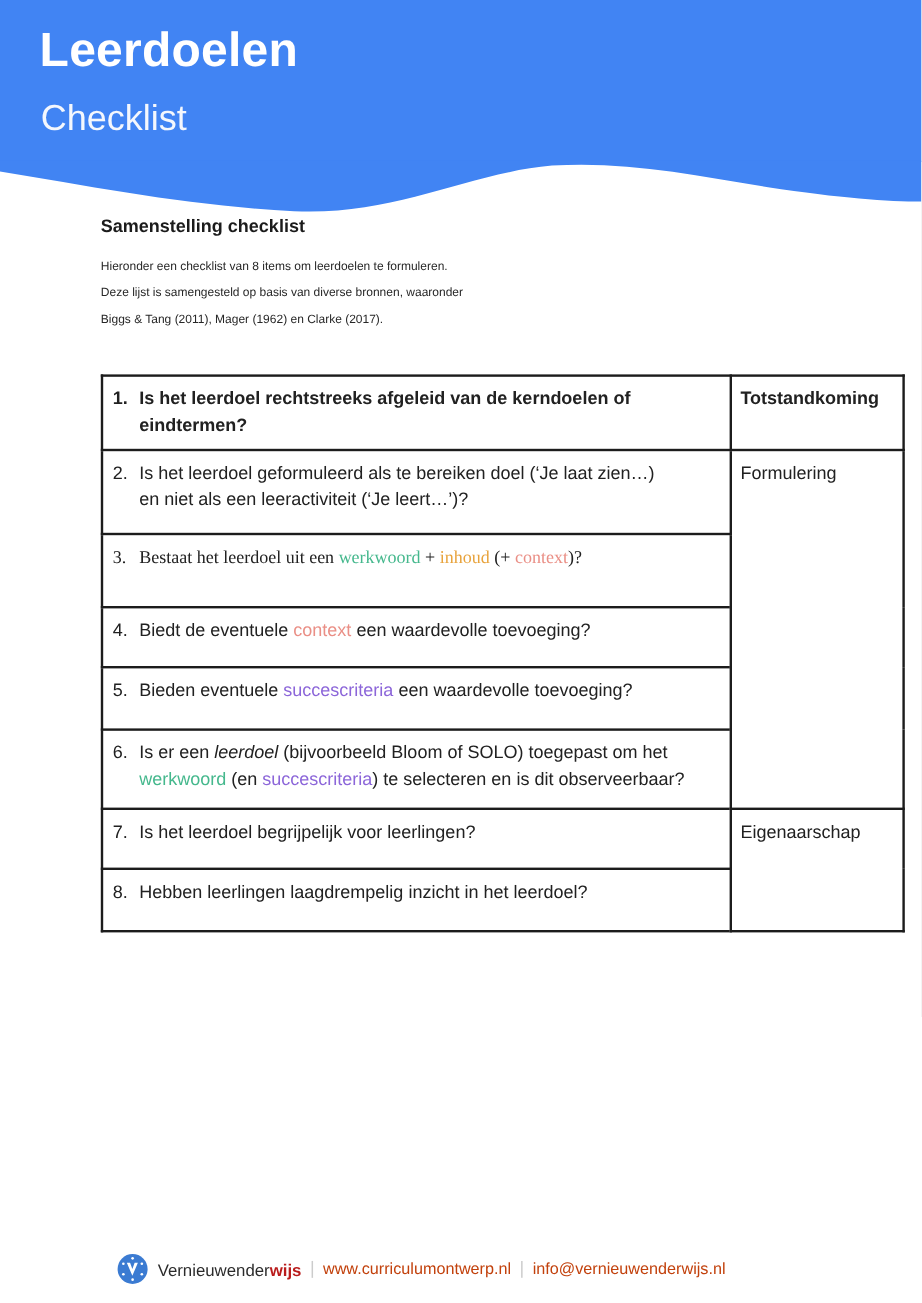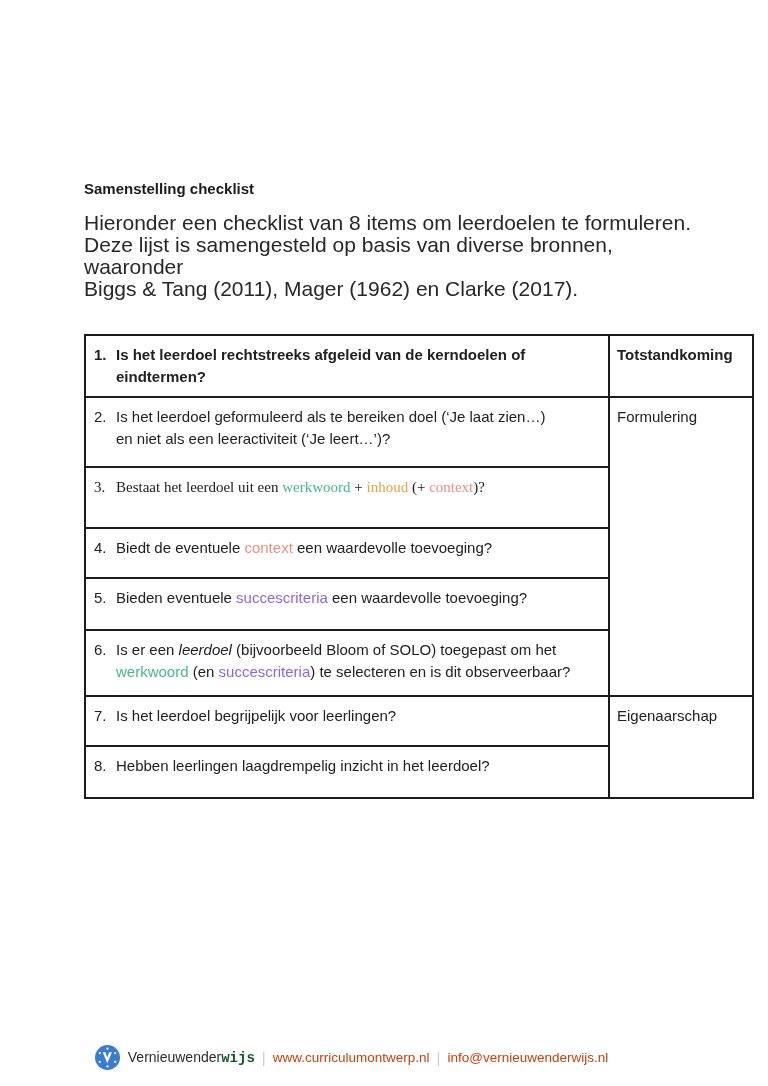--- a/index.html
+++ b/index.html
@@ -16,21 +16,21 @@
     position:absolute; left:33px; top:20px; margin:0;
     font-size:40px; font-weight:700; color:#ffffff; letter-spacing:0.2px; z-index:2;
   }
   .header .subtitle {
     position:absolute; left:34px; top:82px; margin:0;
     font-size:30px; font-weight:400; color:#f4f7fd; z-index:2;
   }
   
   .main { padding:0 54px 0 46px;margin-left:38px; }
   .section-heading { font-size:15px; font-weight:700; color:#1b1b1b; margin:16px 0 0 0; }
-  .intro-text { font-size:21px; line-height:22px; color:#272727; margin:15px 0 0 0; white-space:pre-line; }
+  .intro-text { font-size:10px; line-height:22px; color:#272727; margin:15px 0 0 0; white-space:pre-line; }
   
   table.checklist {
     border-collapse:collapse; table-layout:fixed; width:668px; margin-top:34px;
   }
   table.checklist td { border:2px solid #1c1c1c; vertical-align:top; }
   td.q-cell { padding:8px 10px 8px 8px; font-size:15px; line-height:22px; }
   td.q-cell .num { display:inline-block; width:22px; vertical-align:top; }
   td.q-cell .q-text { display:inline-block; width:480px; vertical-align:top; white-space:pre-line; }
   td.cat-cell { padding:8px 6px 8px 7px; font-size:15px; line-height:21px; }
   tbody tr:nth-child(1){ height:48px;font-weight:bold; }
@@ -42,29 +42,37 @@
   tbody tr:nth-child(7){ height:50px; }
   tbody tr:nth-child(8){ height:52px; }
   
   .footer {
     position:absolute; top:1044px; left:0; width:768px;
     display:flex; justify-content:center; align-items:center; gap:7px;
     padding-right:66px; box-sizing:border-box;
   }
   .footer .logo { width:27px; height:27px; display:block; }
   .footer .brand { font-size:14px; color:#2b2b2b; white-space:nowrap; }
-  .footer .brand b { font-weight:700; color:#14532d;font-family:Liberation Mono, monospace; }
+  .footer .brand b { font-weight:700; color:#b91c1c; }
   .footer .sep { color:#cccccc; font-size:15px; font-weight:300; }
   .footer .link { font-size:13.5px; color:#c2410c; white-space:nowrap; }
 </style>
 </head>
 <body>
 
 <div class="page">
 
+  <div class="header">
+    <div class="blue-block"></div>
+    <svg class="wave" viewBox="0 0 768 46" preserveAspectRatio="none" aria-hidden="true">
+      <path d="M0,9 C80,22 160,38 245,42 C330,46 390,10 460,4 C520,0 580,12 640,22 C700,31 740,34 768,34 L768,0 L0,0 Z" fill="#4184F3"></path>
+    </svg>
+    <h1>Leerdoelen</h1>
+    <div class="subtitle">Checklist</div>
+  </div>
 
   <div class="main" style="margin-top:180px;">
     <h2 class="section-heading">Samenstelling checklist</h2>
     <p class="intro-text">Hieronder een checklist van 8 items om leerdoelen te formuleren.
 Deze lijst is samengesteld op basis van diverse bronnen, waaronder
 Biggs &amp; Tang (2011), Mager (1962) en Clarke (2017).</p>
 
     <table class="checklist">
       <colgroup>
         <col style="width:524px">

